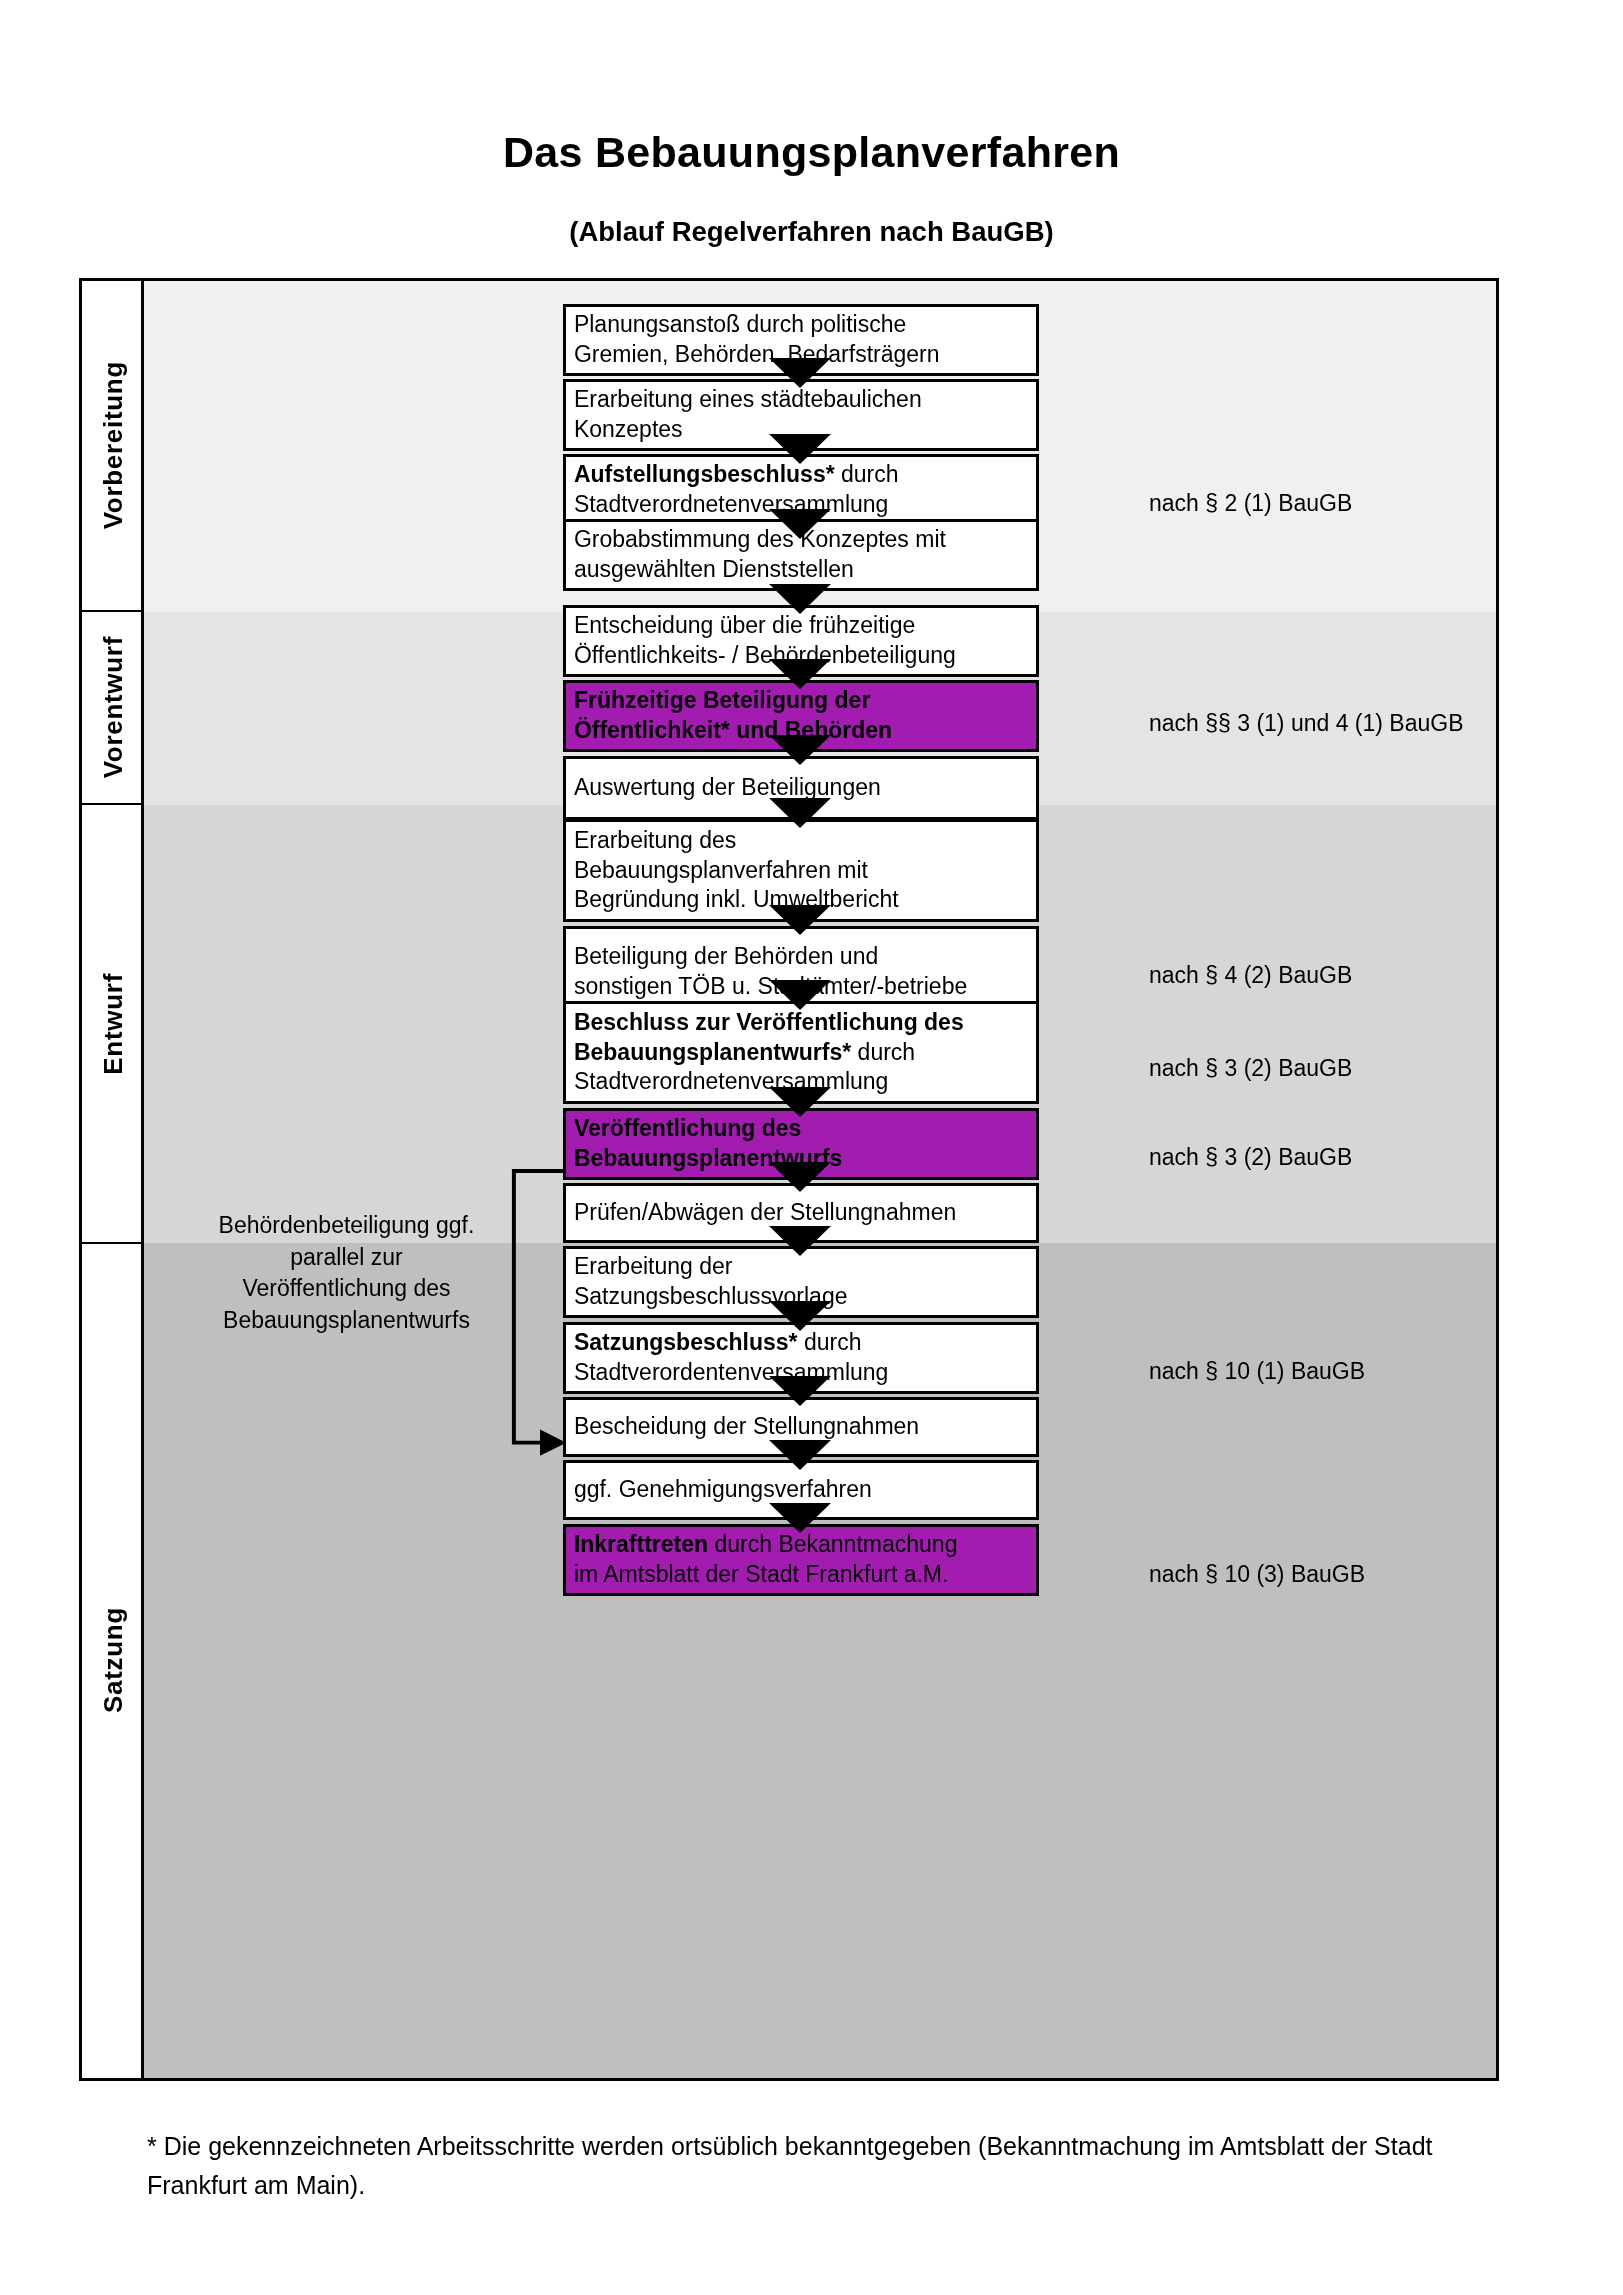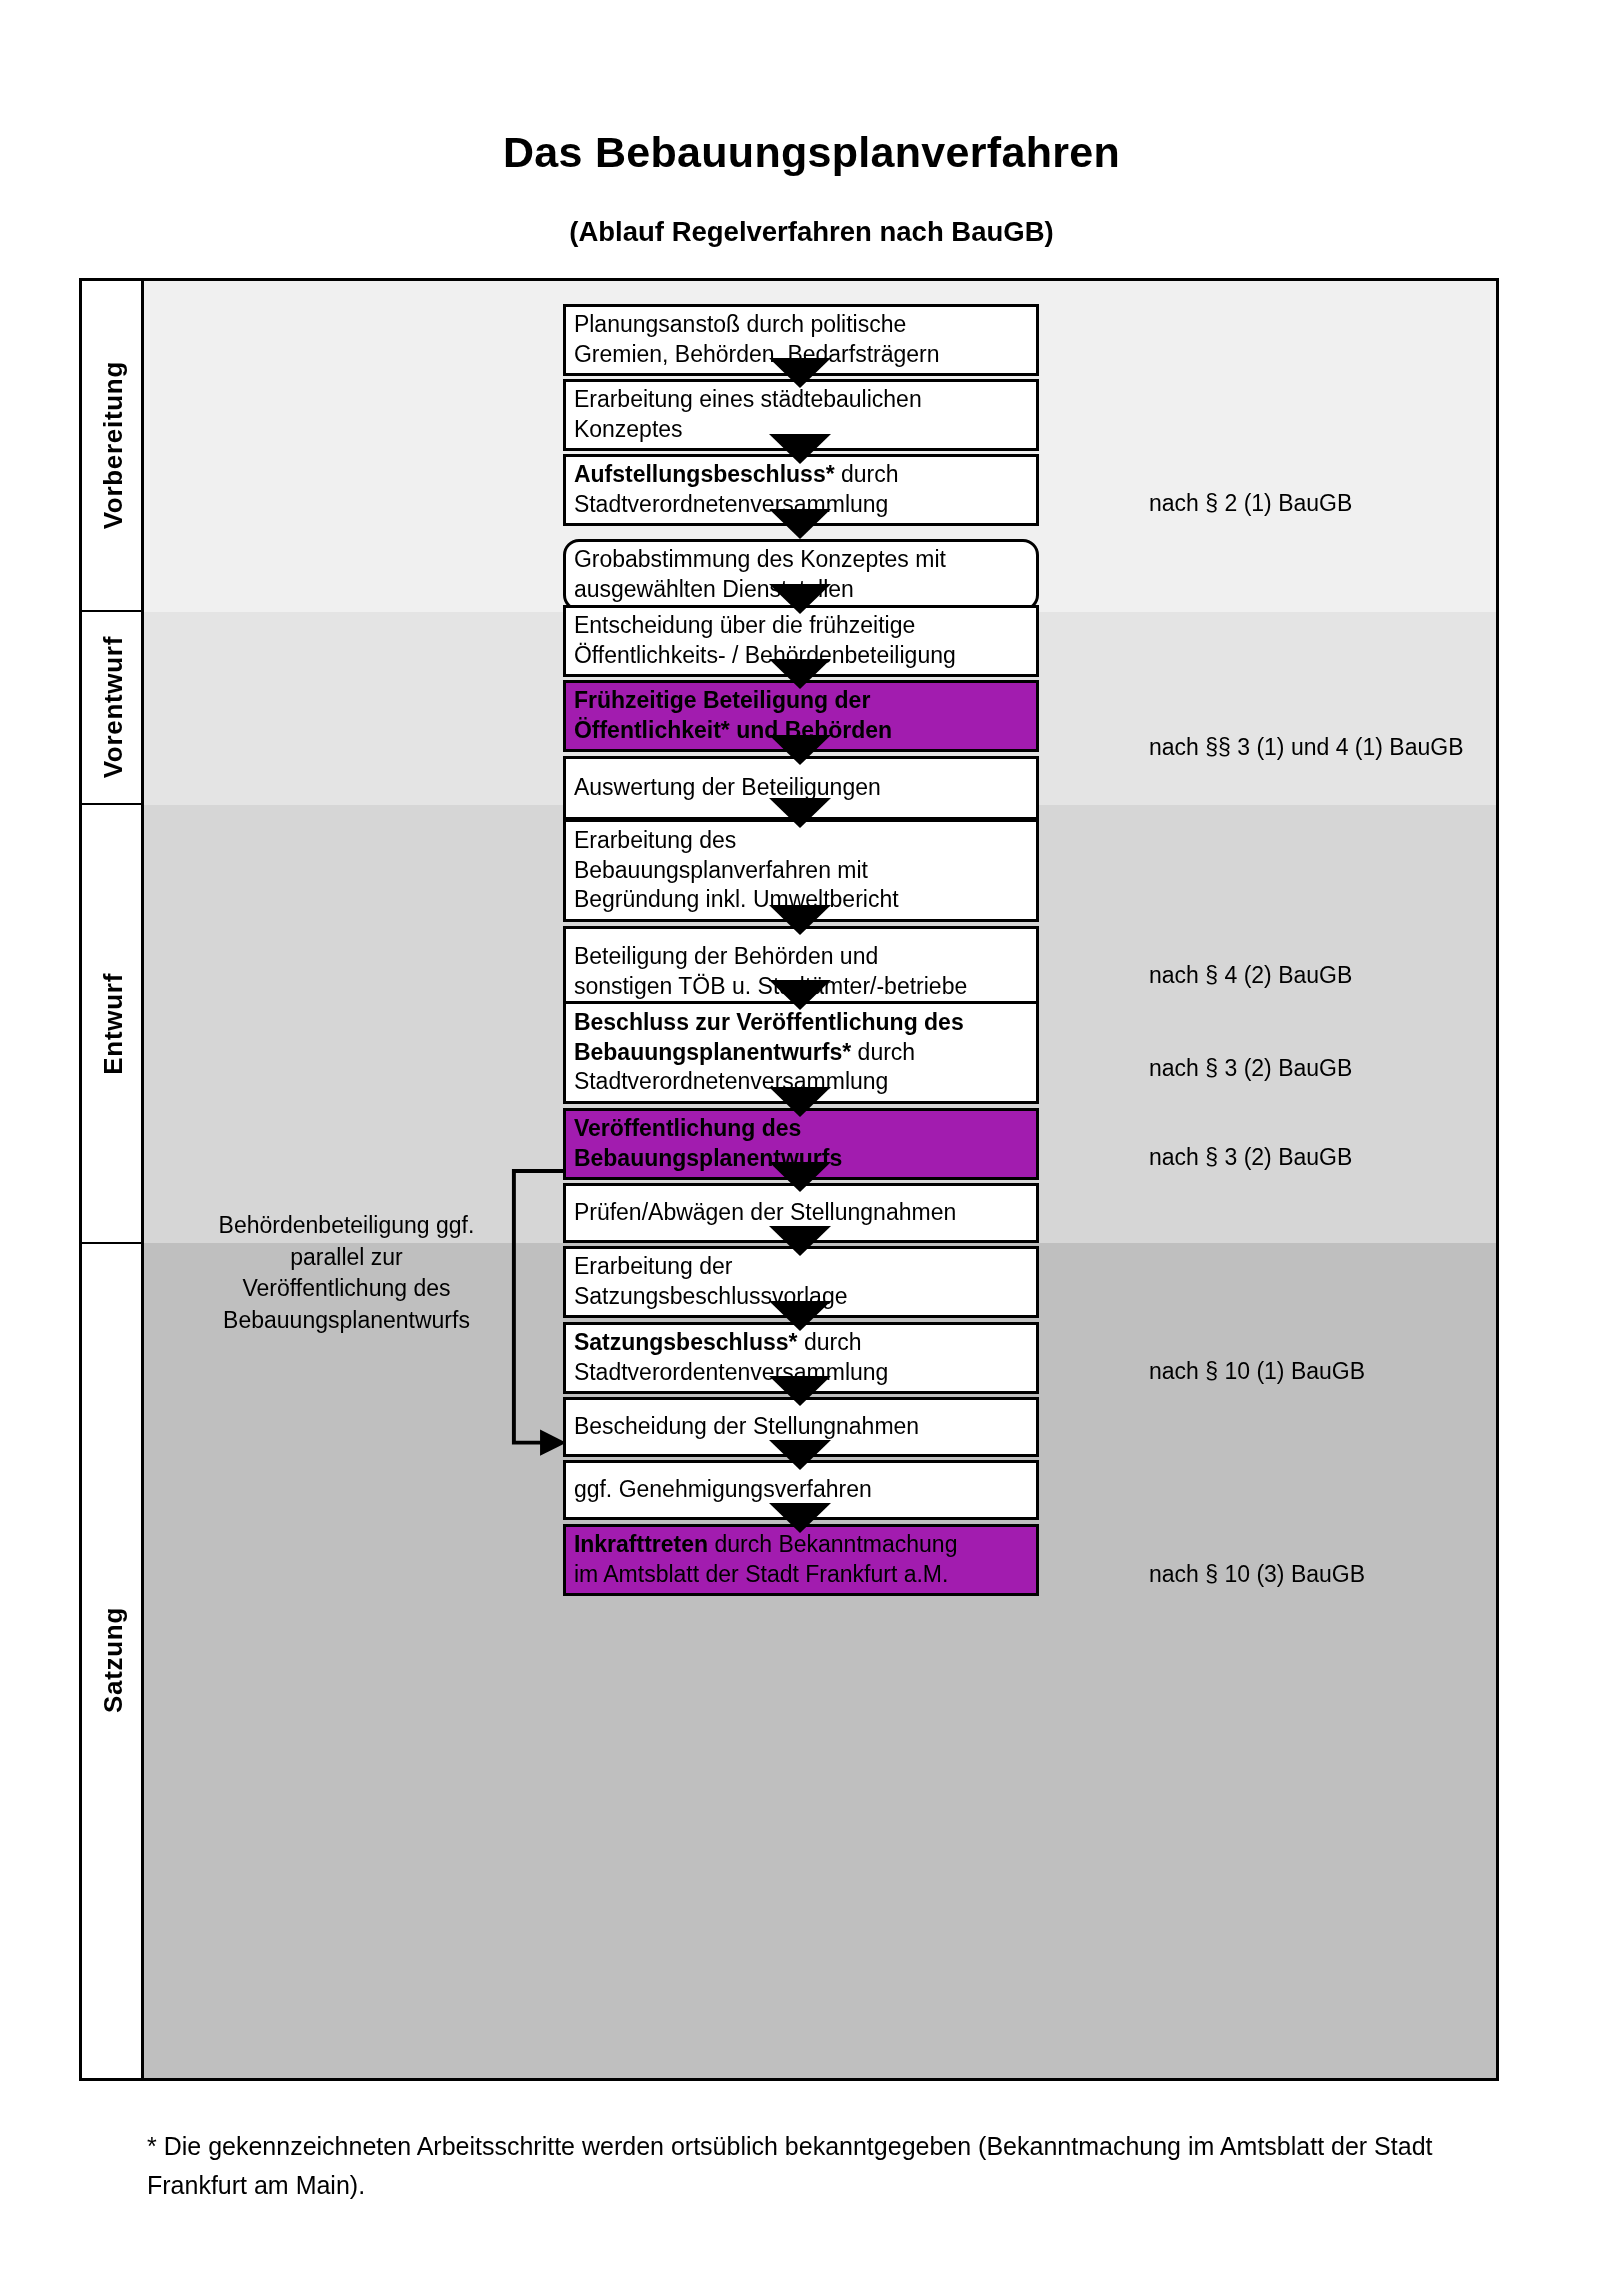--- a/index.html
+++ b/index.html
@@ -158,21 +158,21 @@
   <div class="arrow-down" style="left:687px; top:153px;"></div>
 
   <div class="node" id="n2" style="left:481px; top:173px; height:72px;">
     <span class="txt">
       <b>Aufstellungsbeschluss*</b><span> durch</span><br>
       <span>Stadtverordnetenversammlung</span>
     </span>
   </div>
   <div class="arrow-down" style="left:687px; top:228px;"></div>
 
-  <div class="node" id="n3" style="left:481px; top:258px; height:72px;border-radius:16px;">
+  <div class="node" id="n3" style="left:481px; top:238px; height:72px;">
     <span class="txt">
       <span>Grobabstimmung des Konzeptes mit</span><br>
       <span>ausgewählten Dienststellen</span>
     </span>
   </div>
   <div class="arrow-down" style="left:687px; top:303px;"></div>
 
   <div class="node" id="n4" style="left:481px; top:324px; height:72px;">
     <span class="txt">
       <span>Entscheidung über die frühzeitige</span><br>
@@ -268,21 +268,21 @@
   <div class="arrow-down" style="left:687px; top:1222px;"></div>
 
   <div class="node blue" id="n16" style="left:481px; top:1243px; height:72px;">
     <span class="txt">
       <b>Inkrafttreten</b><span> durch Bekanntmachung</span><br>
       <span>im Amtsblatt der Stadt Frankfurt a.M.</span>
     </span>
   </div>
 
   <div class="legal" style="left:1067px; top:209px;">nach § 2 (1) BauGB</div>
-  <div class="legal" style="left:1067px; top:429px;margin-top:24px;">nach §§ 3 (1) und 4 (1) BauGB</div>
+  <div class="legal" style="left:1067px; top:429px;">nach §§ 3 (1) und 4 (1) BauGB</div>
   <div class="legal" style="left:1067px; top:681px;">nach § 4 (2) BauGB</div>
   <div class="legal" style="left:1067px; top:774px;">nach § 3 (2) BauGB</div>
   <div class="legal" style="left:1067px; top:863px;">nach § 3 (2) BauGB</div>
   <div class="legal" style="left:1067px; top:1077px;">nach § 10 (1) BauGB</div>
   <div class="legal" style="left:1067px; top:1280px;">nach § 10 (3) BauGB</div>
 
   <div id="side-note" style="left:124px; top:929px;">Behördenbeteiligung ggf. parallel zur Veröffentlichung des Bebauungsplanentwurfs</div>
 
 </div>
 

